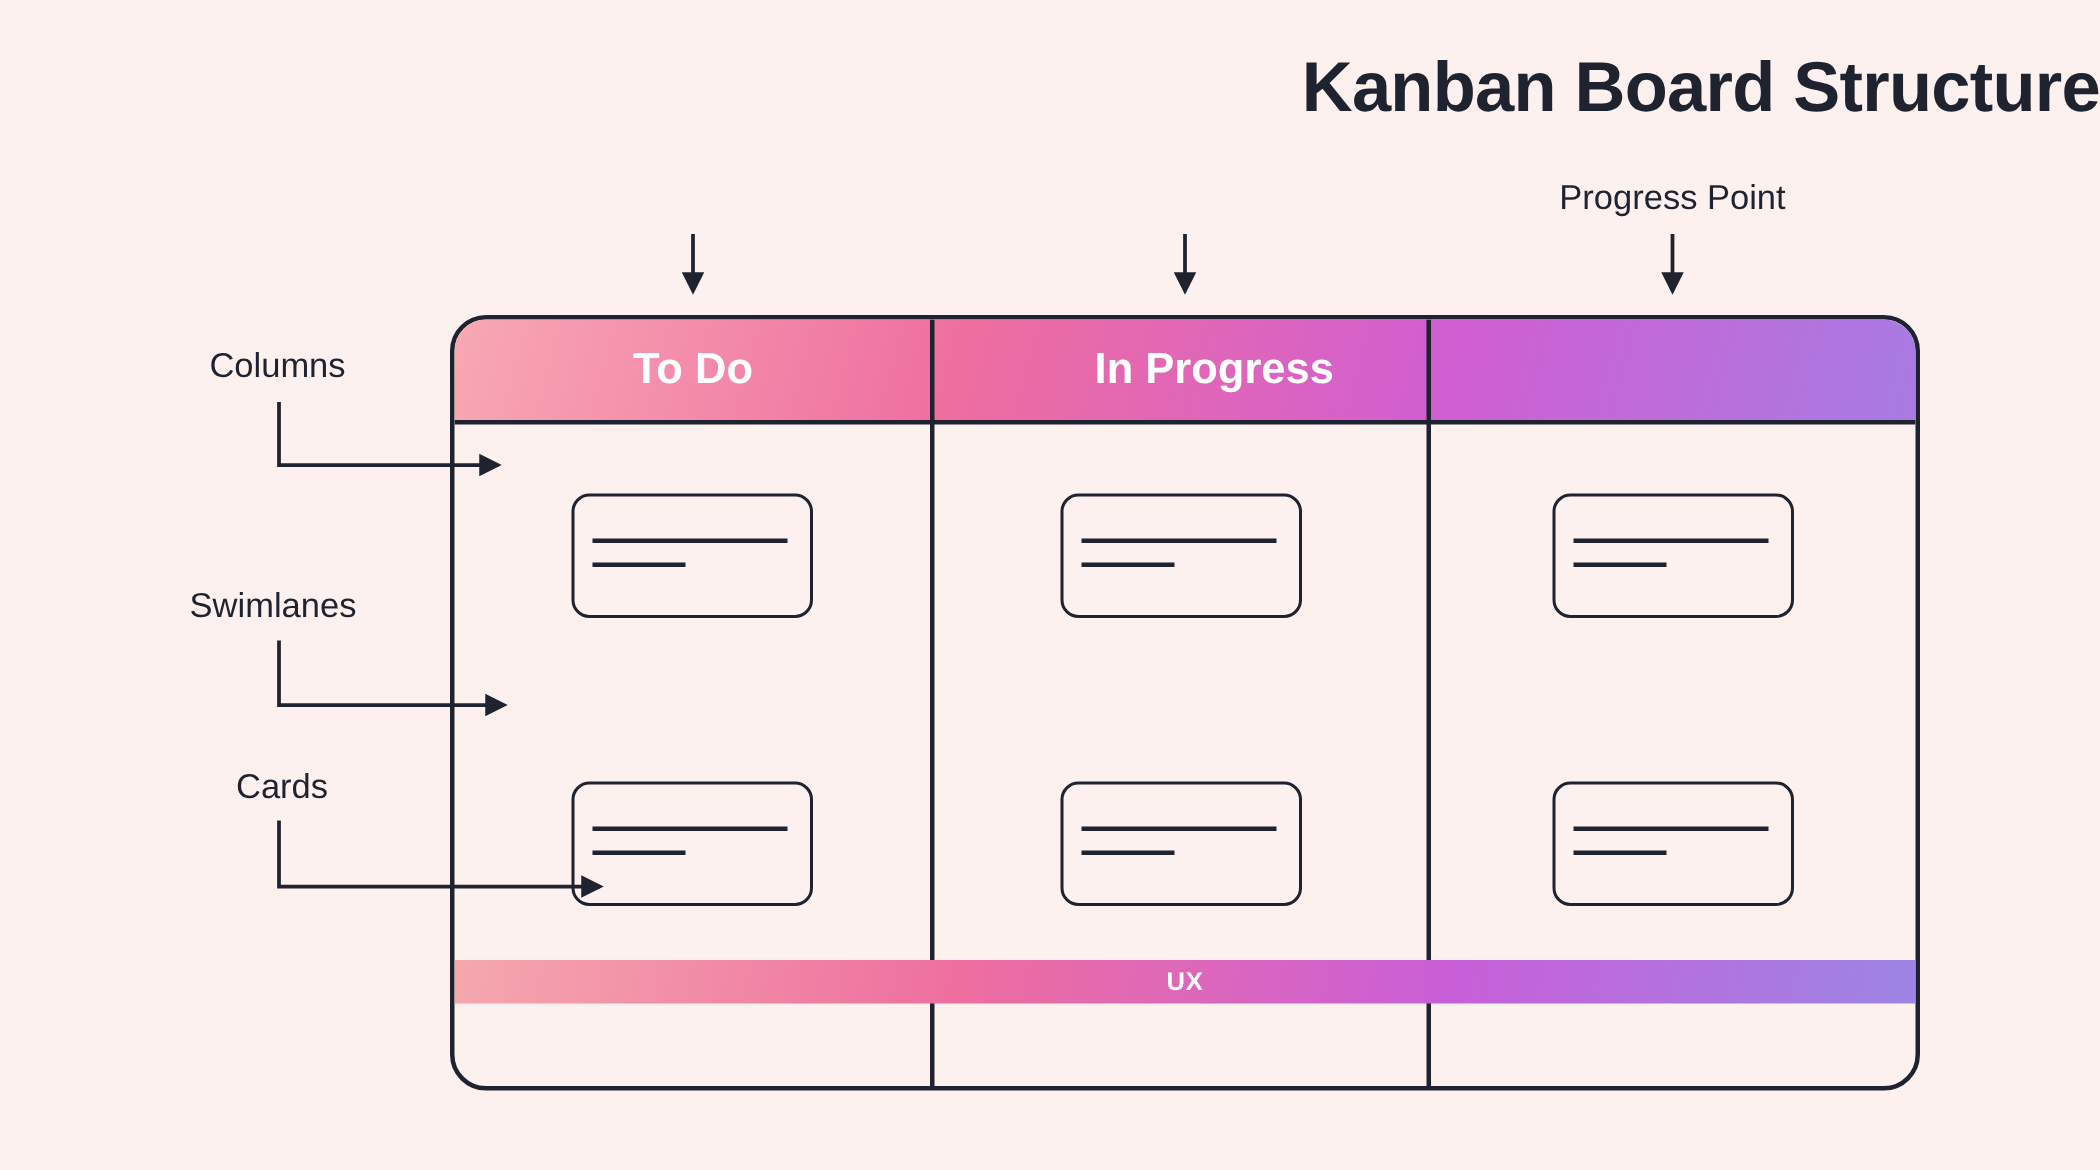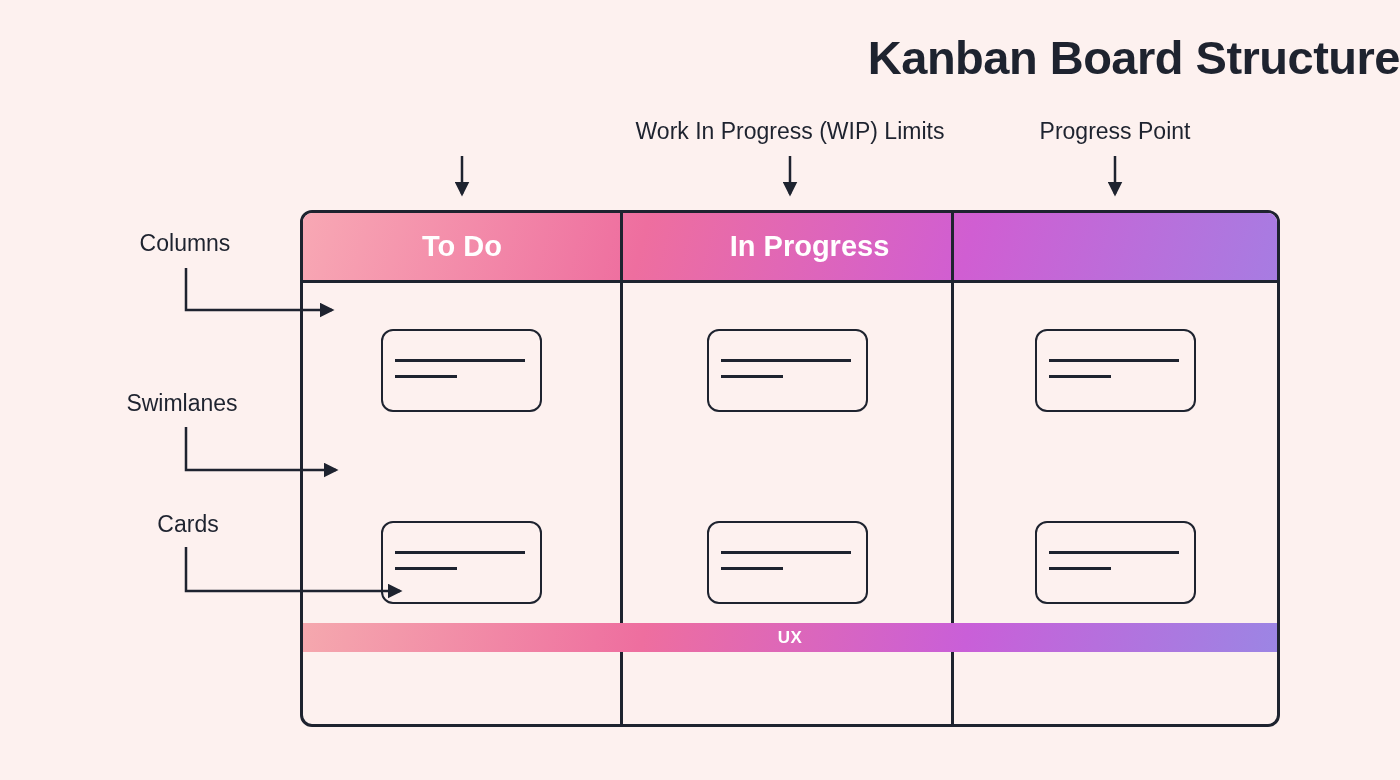--- a/index.html
+++ b/index.html
@@ -29,21 +29,21 @@
   }
   .side-label{
     position:absolute;
     transform:translateX(-50%);
     font-size:23px;font-weight:500;white-space:nowrap;text-align:center;
   }
   
   .board{
     position:absolute;left:300px;top:210px;width:980px;height:517px;
     border:3px solid var(--ink);
-    border-radius:12px;
+    border-radius:24px;
     overflow:hidden;
     background:var(--bg);
   }
   .board-header{
     position:absolute;left:0;top:0;width:974px;height:70px;
     background:linear-gradient(105deg,var(--g1) 0%,var(--g2) 35%,var(--g3) 68%,var(--g4) 100%);
     border-bottom:3px solid var(--ink);
     z-index:1;
   }
   .header-cell{
@@ -78,34 +78,33 @@
   .swimlane{
     position:absolute;left:0;width:974px;height:29px;
     background:linear-gradient(100deg,#F5A8AE 0%,var(--g2) 35%,#C95FD8 68%,#9C85E4 100%);
     display:flex;align-items:center;justify-content:center;
     z-index:4;
   }
   .swimlane span{
     color:#ffffff;font-size:17px;font-weight:700;letter-spacing:0.5px;
   }
   .s1{top:242px;}
-  .s2{top:410px;}
+  .s2{top:427px;}
   .arrows{
     position:absolute;inset:0;width:1400px;height:780px;
     z-index:6;pointer-events:none;
   }
 </style>
 </head>
 <body>
 
 <div class="page">
 
   <h1 class="title">Kanban Board Structure</h1>
 
-  <div class="top-label" style="left:790px">Work In Progress (WIP) Limits</div>
   <div class="top-label" style="left:1115px">Progress Point</div>
 
   <div class="side-label" style="left:185px;top:230px">Columns</div>
   <div class="side-label" style="left:182px;top:390px">Swimlanes</div>
   <div class="side-label" style="left:188px;top:511px">Cards</div>
 
   <div class="board">
     <div class="board-header">
       <div class="header-cell hc1">To Do</div>
       <div class="header-cell hc2">In Progress</div>

